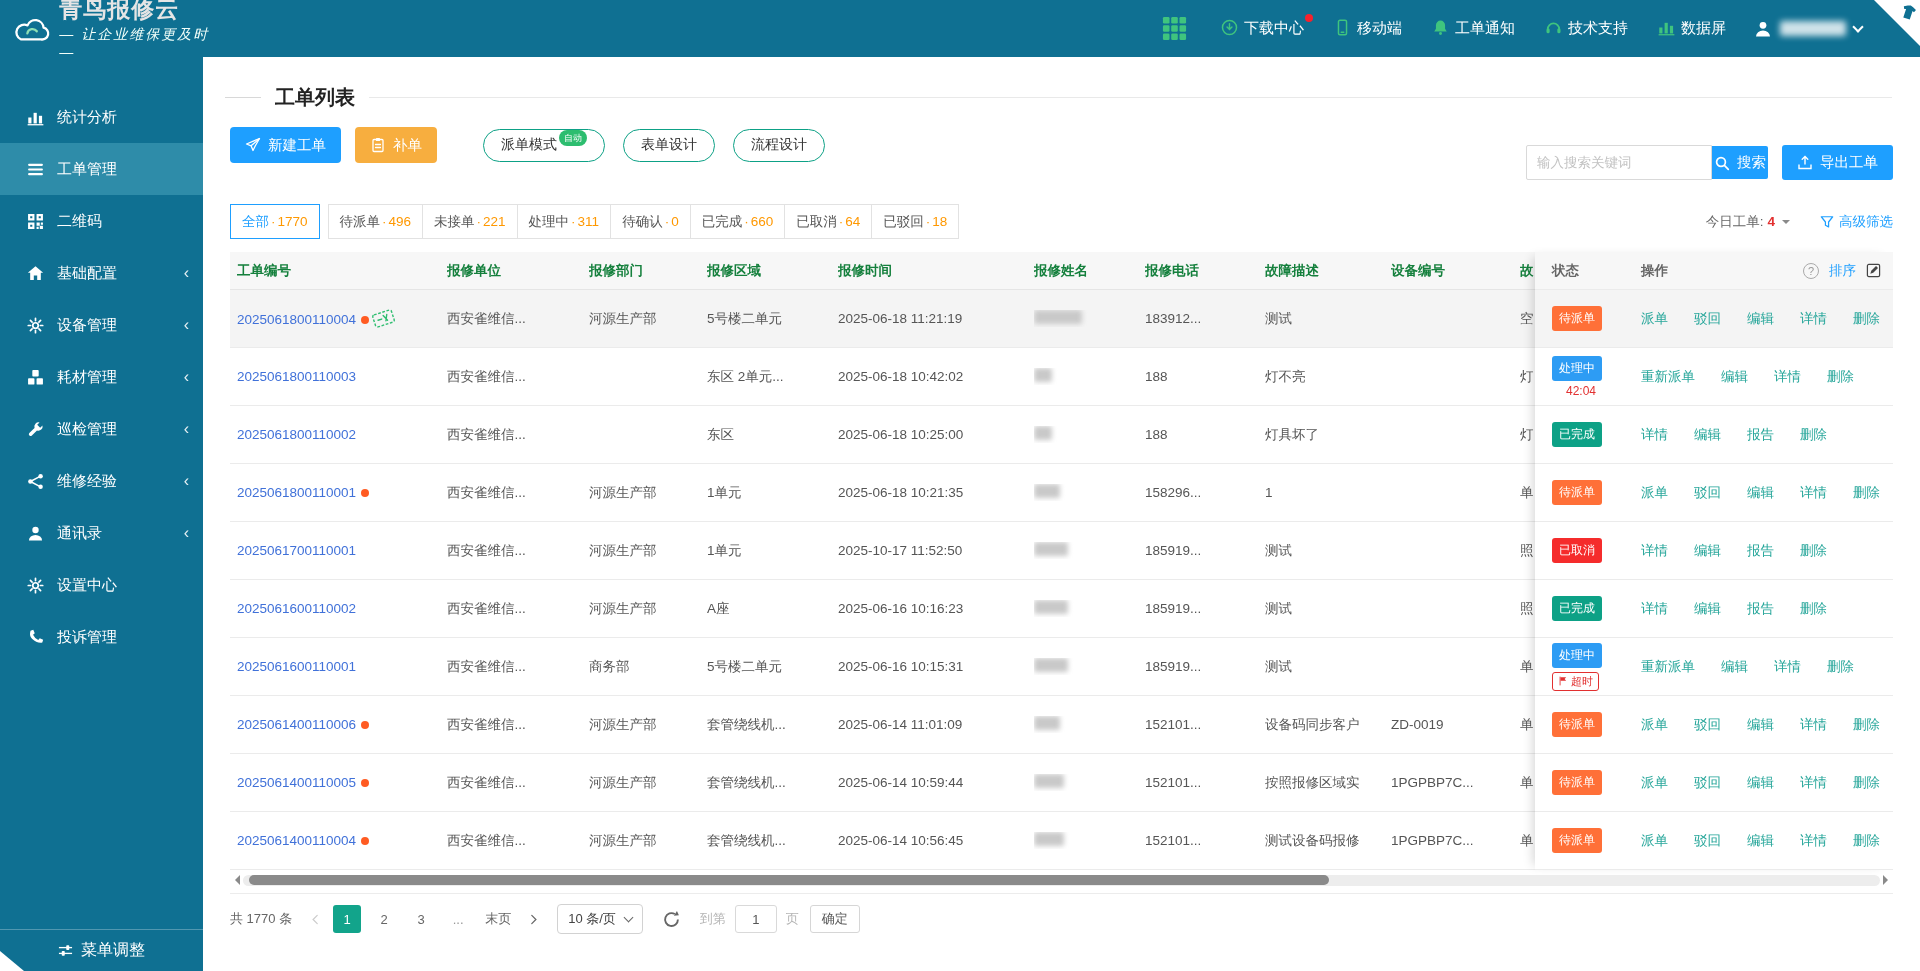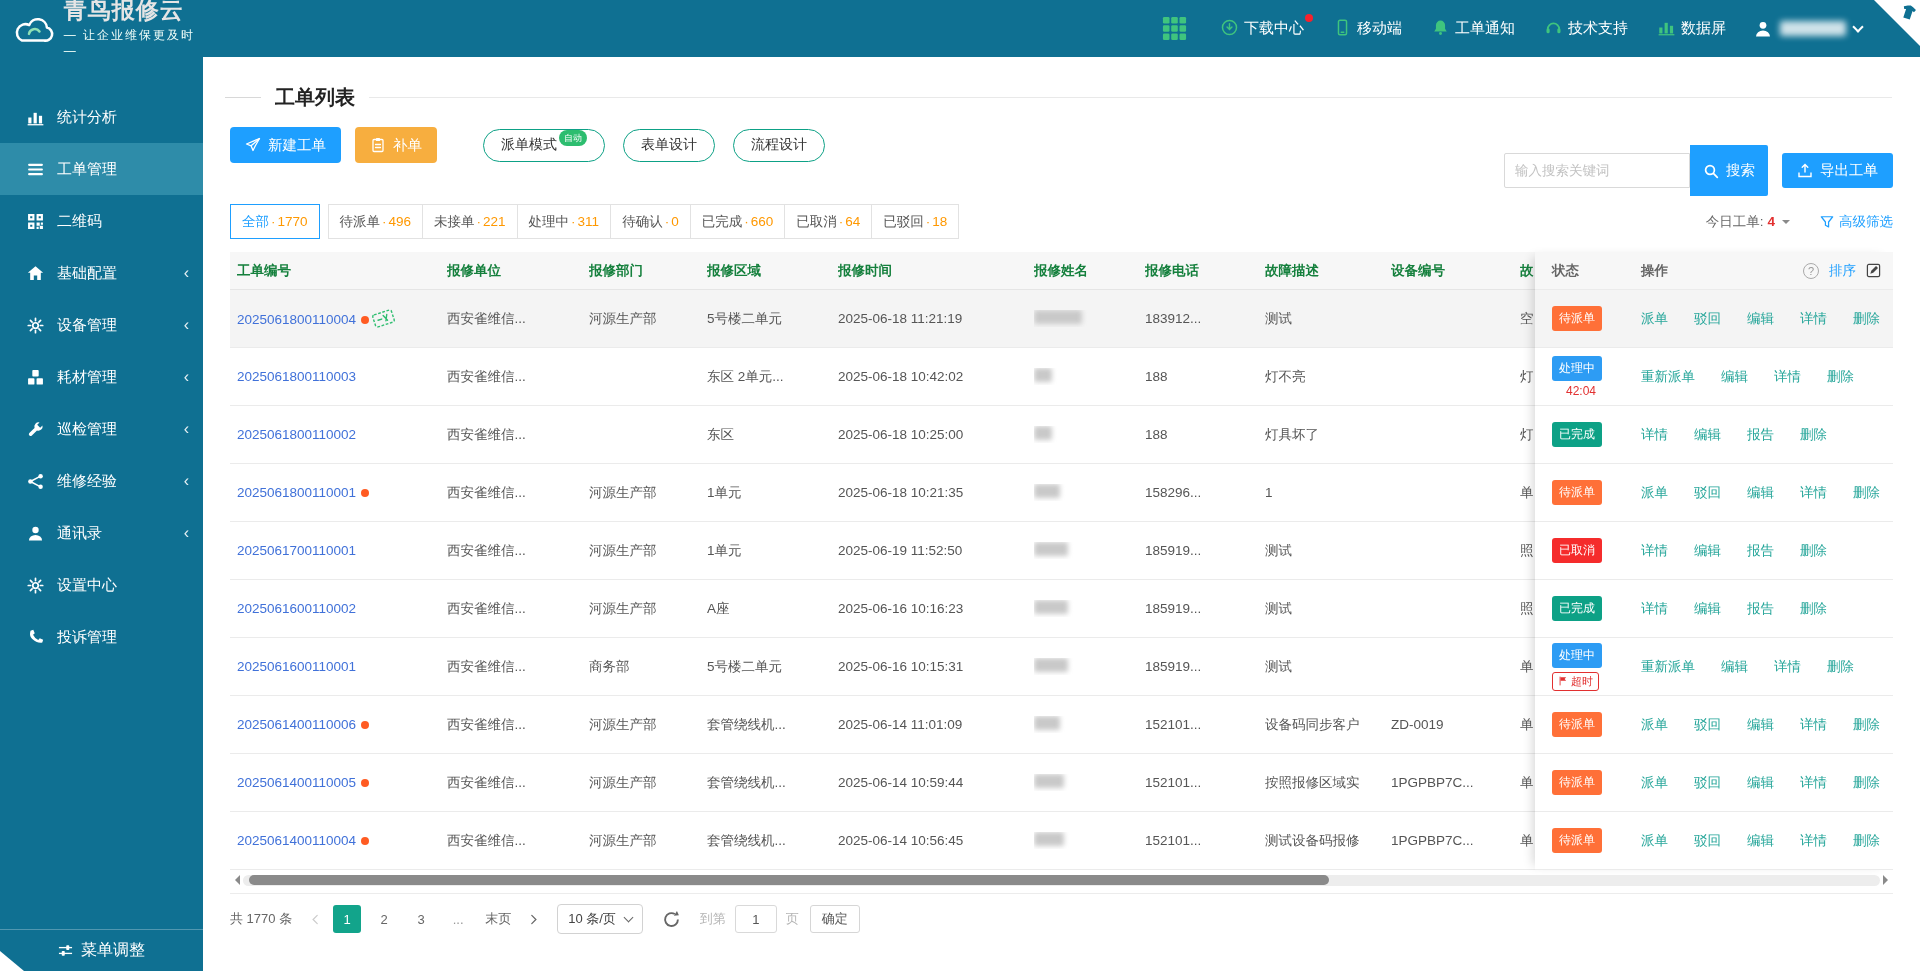--- a/index.html
+++ b/index.html
@@ -6,21 +6,21 @@
 html,body{width:1920px;height:971px}
 body{font-family:"Liberation Sans","DejaVu Sans",sans-serif;overflow:hidden;background:#fff;position:relative}
 .ic{display:inline-flex}
 .ic svg{width:100%;height:100%;display:block}
 
 
 .app-header{position:absolute;top:0;left:0;right:0;height:57px;background:#0F7092;display:flex;align-items:center;z-index:40}
 .brand{width:210px;display:flex;align-items:center;gap:7px;padding-left:12px;cursor:pointer}
 .logo-cloud{width:46px;height:30px}
 .brand-name{color:#e5e5e5;font-size:23px;font-weight:bold;letter-spacing:1px;line-height:1}
-.brand-tagline{color:#f2fffa;font-size:12px;margin-top:5px;letter-spacing:2px;}
+.brand-tagline{color:#f2fffa;font-size:14px;margin-top:5px;letter-spacing:2px;font-style:italic}
 .topnav{margin-left:auto;display:flex;align-items:center;gap:30px;color:#fff;font-size:15px}
 .apps-grid{width:25px;height:25px;color:#3FC47E;cursor:pointer;margin-right:4px}
 .nav-item{display:flex;align-items:flex-start;gap:6px;cursor:pointer;position:relative}
 .nav-item .ic{color:#3FC47E;width:17px;height:17px}
 .nav-dot{position:absolute;top:-5px;right:-9px;width:8px;height:8px;border-radius:50%;background:#F5222D}
 .user-menu{display:flex;align-items:center;gap:8px;margin:0 58px 0 28px;color:#fff;cursor:pointer}
 .user-menu .ic{width:18px;height:18px;color:#fff}
 .user-blur{width:66px;height:15px;background:rgba(255,255,255,.8);filter:blur(3px);border-radius:2px}
 .chev-down{width:8px;height:8px;border-right:2px solid #fff;border-bottom:2px solid #fff;transform:rotate(45deg);margin-top:-4px}
 .corner-ribbon{position:absolute;top:0;right:0;width:0;height:0;border-top:46px solid #fff;border-left:46px solid transparent;cursor:pointer;z-index:50}
@@ -50,21 +50,21 @@
 .btn-blue{background:#1E9FFF;color:#fff}
 .btn-orange{background:#F7AE3F;color:#fff}
 .pill-group{display:flex;gap:18px;margin-left:46px}
 .pill{display:inline-flex;align-items:center;height:33px;padding:0 17px;border:1px solid #0DA186;border-radius:17px;background:#fff;color:#333;font-size:14px;cursor:pointer}
 .auto-badge{background:#2DBD6F;color:#fff;font-size:9px;padding:1.5px 5px;border-radius:8px;margin-left:2px;transform:translateY(-7px)}
 .gap14{width:14px}
 
 .search-group{position:absolute;top:88px;right:27px;display:flex;align-items:center}
 .search-input{width:186px;height:35px;border:1px solid #d9d9d9;border-radius:2px 0 0 2px;padding:0 10px;font-size:13.5px;color:#333;outline:none}
 .search-input::placeholder{color:#c2c2c2}
-.btn-search{height:51px;border-radius:0 2px 2px 0;padding:0 13px}
+.btn-search{height:33px;border-radius:0 2px 2px 0;padding:0 2px}
 .btn-export{margin-left:14px;height:35px;border-radius:3px}
 
 .filter-row{position:absolute;top:147px;left:27px;right:27px;display:flex;align-items:center}
 .ftab{height:35px;display:inline-flex;align-items:center;padding:0 11px;border:1px solid #e2e2e2;background:#fff;font-size:13.5px;color:#555;cursor:pointer;margin-left:-1px;white-space:nowrap}
 .ftab.active{border:1px solid #1E9FFF;color:#1E9FFF;margin-left:0;margin-right:9px;z-index:2}
 .ftab .dot{color:#FF9800;margin:0 2px}
 .ftab .cnt{color:#FF9800}
 .filter-right{margin-left:auto;display:flex;align-items:center;gap:30px;font-size:13.5px;color:#666}
 .today{display:flex;align-items:center;cursor:pointer}
 .today-count{color:#E23030;font-weight:bold;margin:0 2px 0 4px}
@@ -538,21 +538,21 @@
           <div class="cell">158296...</div>
           <div class="cell">1</div>
           <div class="cell"></div>
           <div class="cell">单</div>
         </div>
         <div class="trow">
           <div class="cell"><span class="order-link">2025061700110001</span></div>
           <div class="cell">西安雀维信...</div>
           <div class="cell">河源生产部</div>
           <div class="cell">1单元</div>
-          <div class="cell">2025-06-19 11:52:50</div>
+          <div class="cell">2025-10-17 11:52:50</div>
           <div class="cell"><span class="blur-box" style="display: inline-block; width: 34px;"></span></div>
           <div class="cell">185919...</div>
           <div class="cell">测试</div>
           <div class="cell"></div>
           <div class="cell">照</div>
         </div>
         <div class="trow">
           <div class="cell"><span class="order-link">2025061600110002</span></div>
           <div class="cell">西安雀维信...</div>
           <div class="cell">河源生产部</div>

